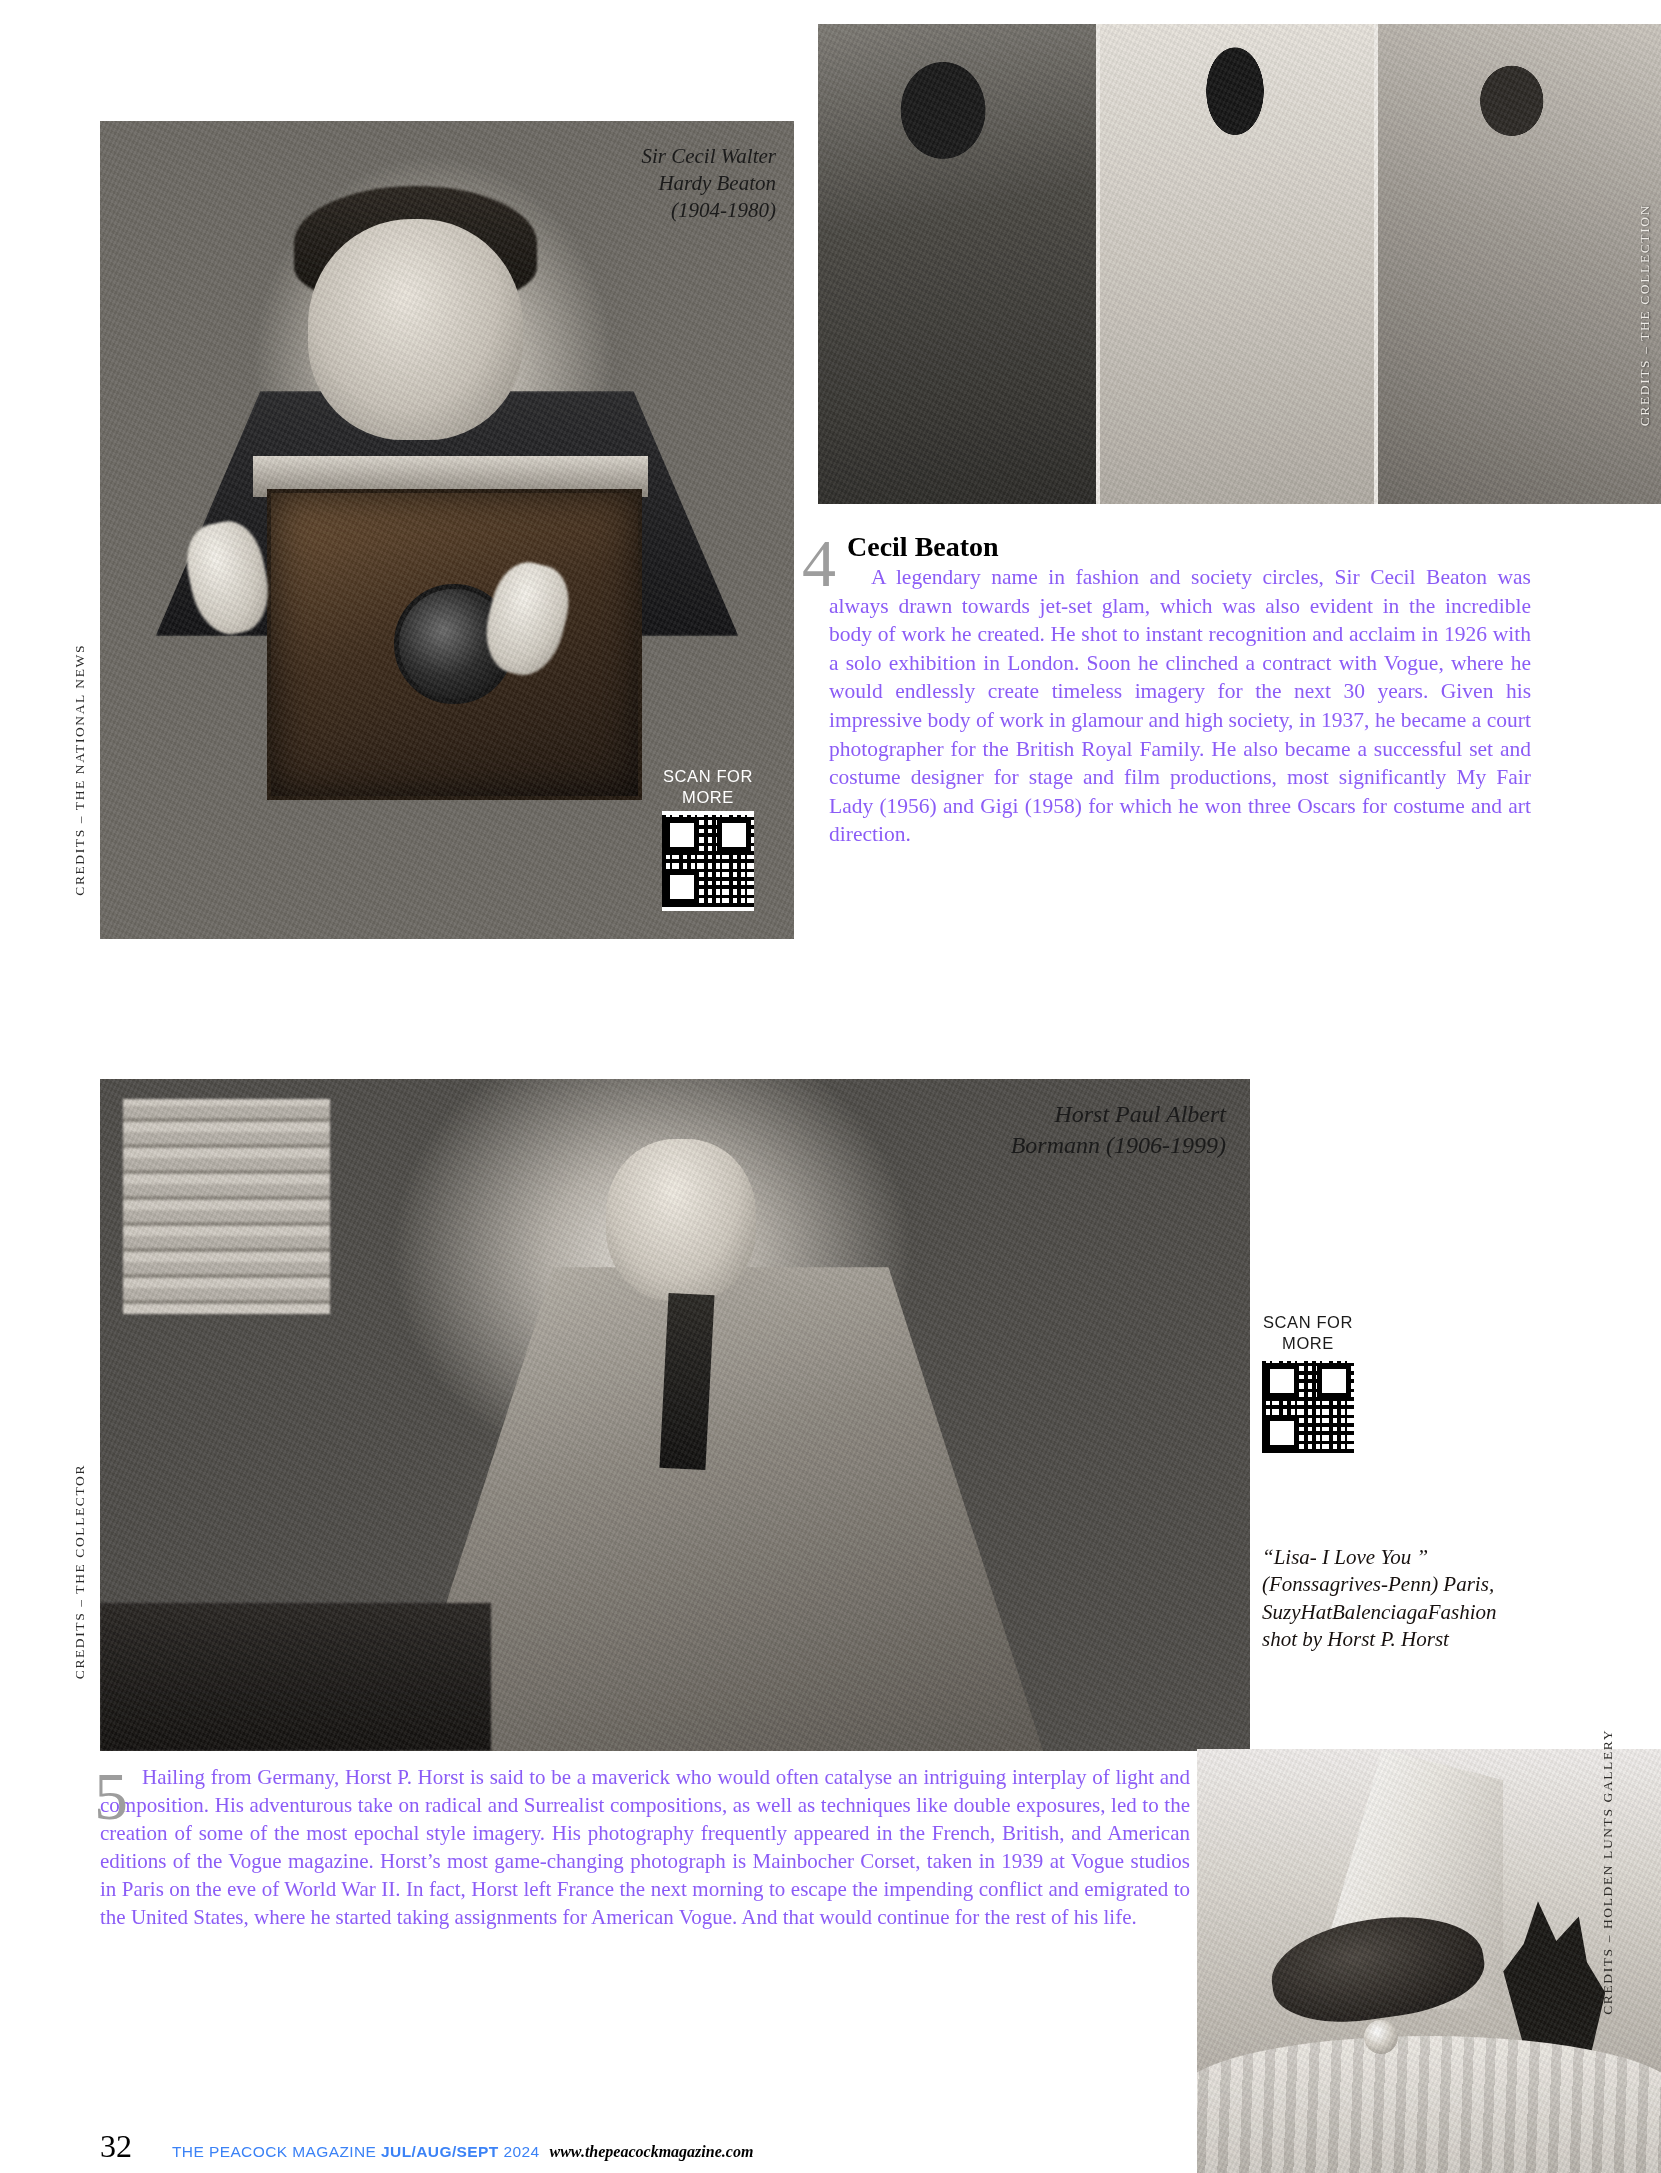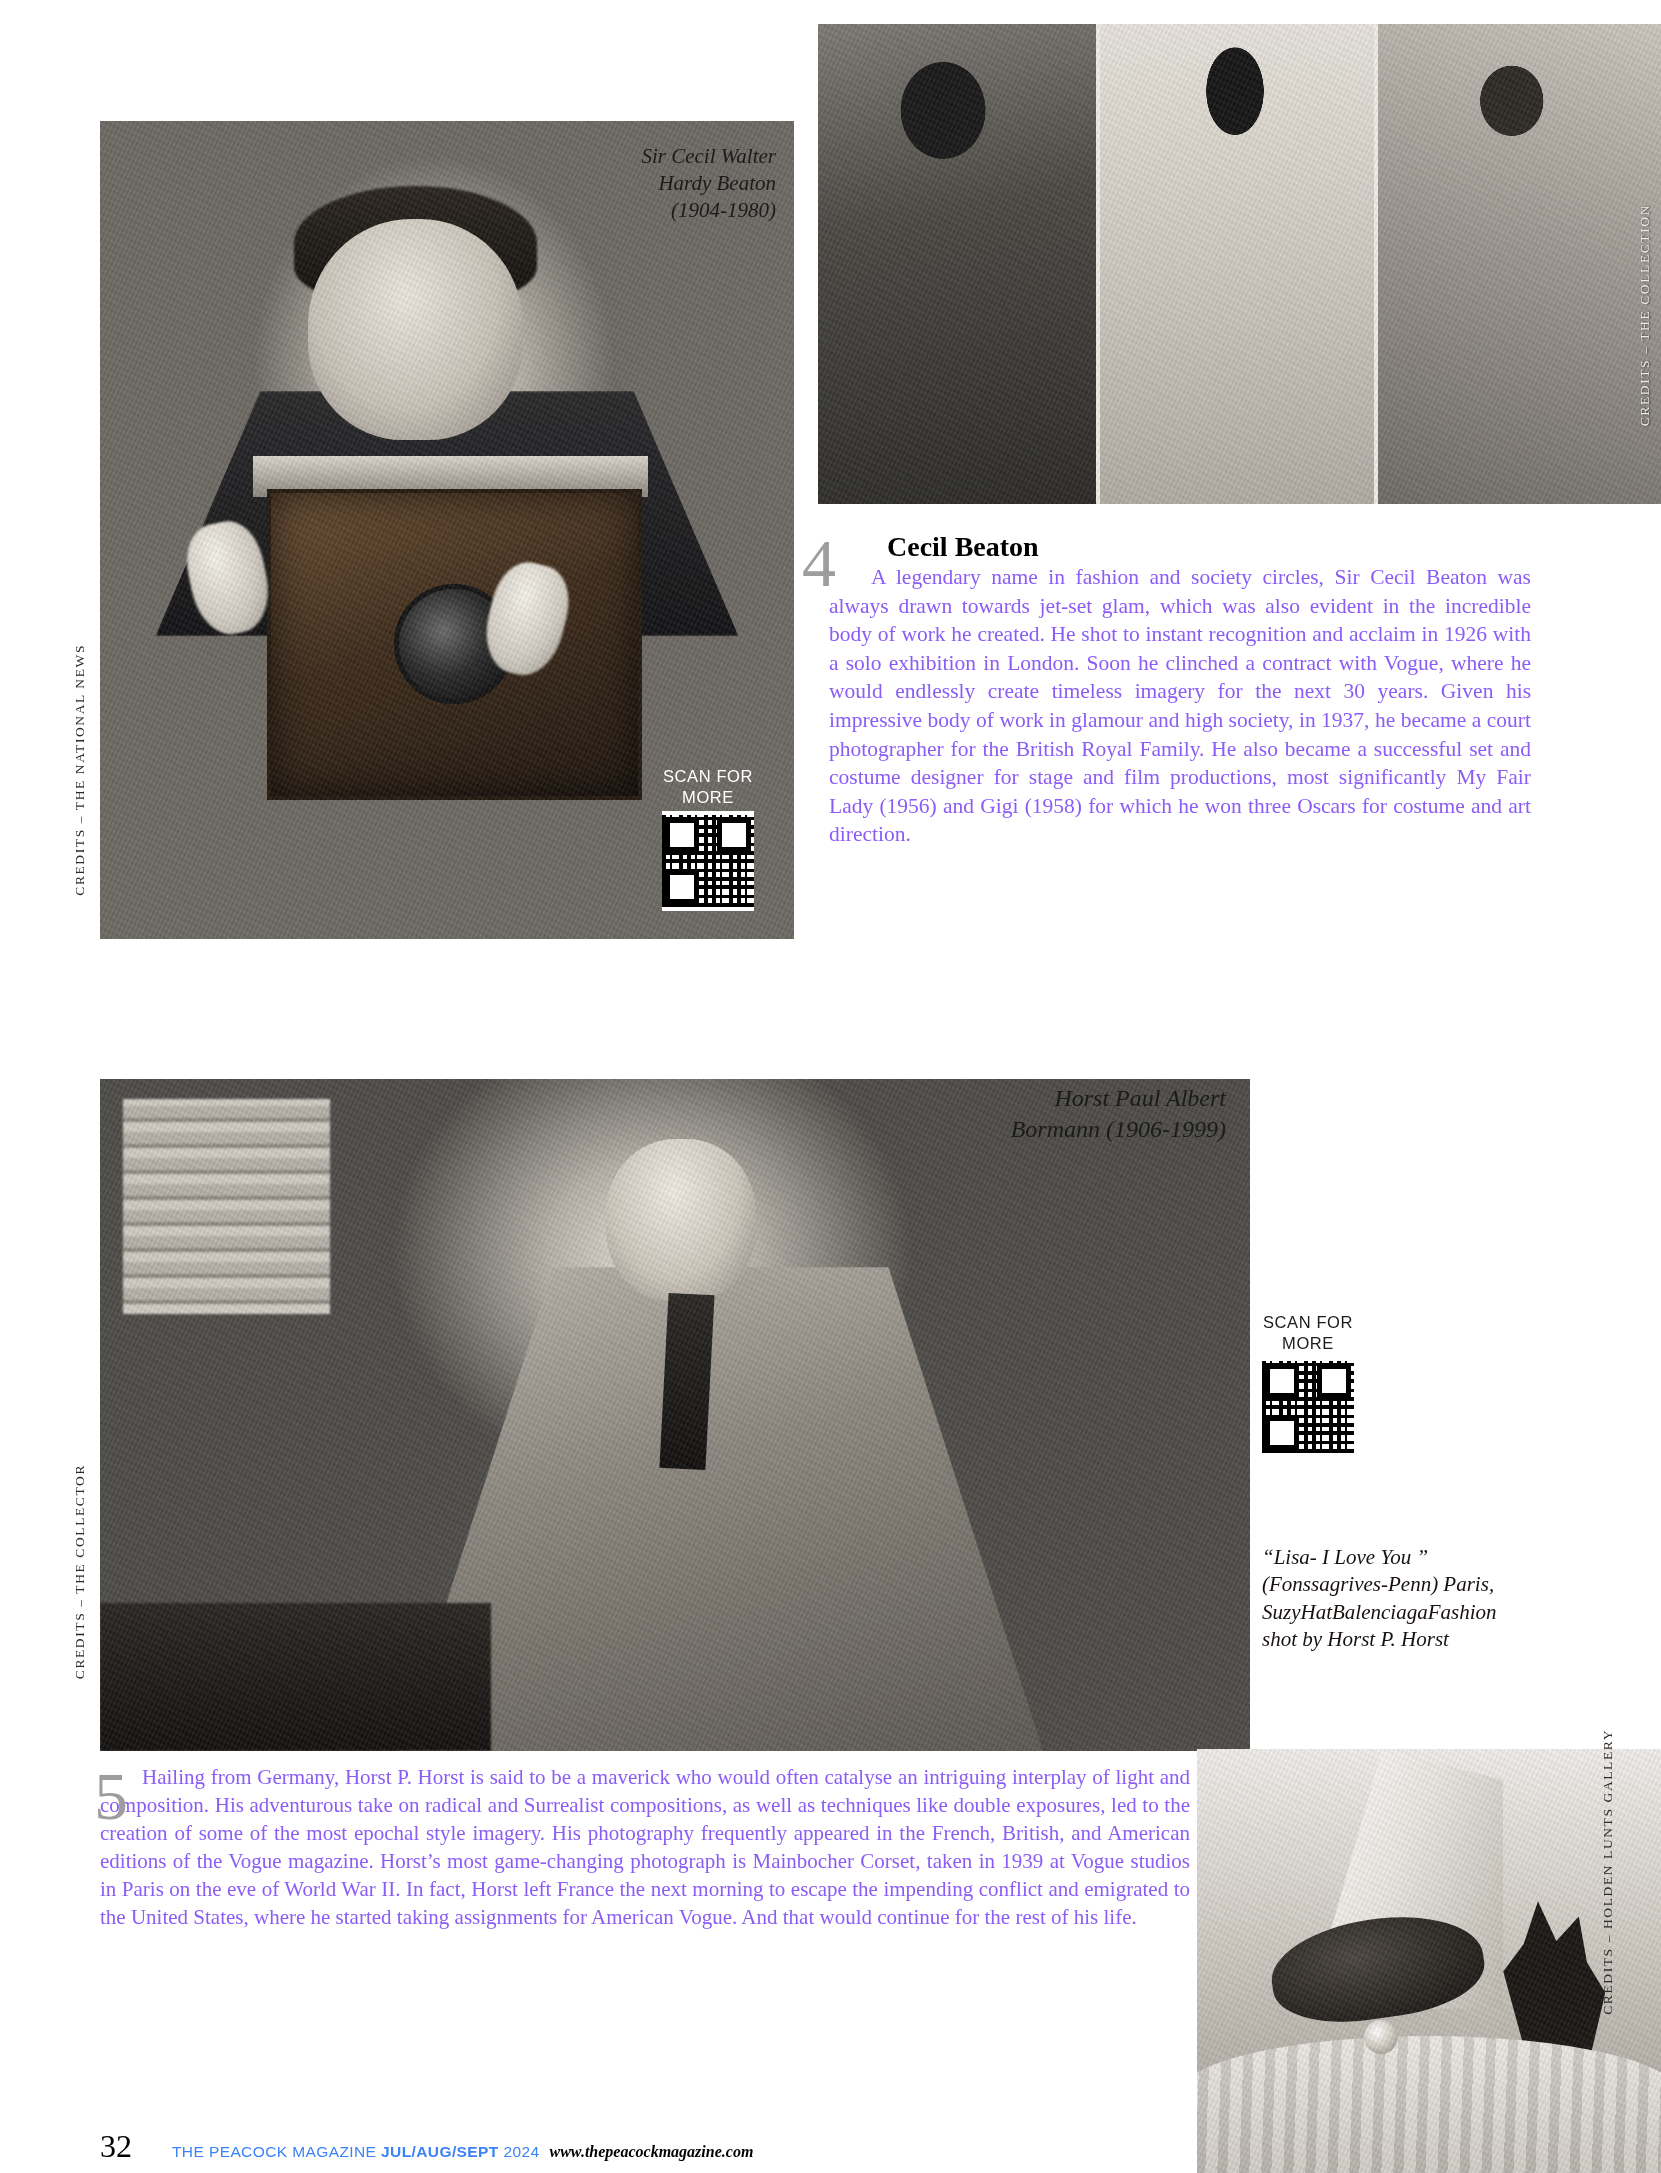--- a/index.html
+++ b/index.html
@@ -186,21 +186,21 @@
     position: absolute;
     font-family: "Liberation Serif", serif;
     font-style: italic;
     color: #1b1b1b;
     line-height: 1.28;
   }
   #caption-beaton-name {
     right: 18px; top: 22px; text-align: right; font-size: 21px;
   }
   #caption-horst-name {
-    right: 24px; top: 4px; text-align: right; font-size: 24px;
+    right: 24px; top: 20px; text-align: right; font-size: 24px;
   }
   #caption-triptych {
     left: 10px; right: 42px; bottom: 10px;
     font-size: 20.5px; color: #f2f0ec;
     text-shadow: 0 1px 2px rgba(0,0,0,.85);
     font-style: italic; line-height: 1.3;
     font-family: "Liberation Serif", serif;
   }
 
   
@@ -276,21 +276,21 @@
     position: absolute;
     font-family: "Liberation Serif", serif;
     color: #9d9d9d;
     line-height: .78;
     font-size: 68px;
     user-select: none;
   }
 
   #article-beaton { left: 829px; top: 509px; width: 702px; }
   #article-beaton .dropnum { left: -27px; top: 4px; }
-  #article-beaton .article-heading { padding-left: 58px; }
+  #article-beaton .article-heading { padding-left: 18px; }
   #article-beaton .article-body { text-indent: 42px; }
 
   #article-horst { left: 100px; top: 1740px; width: 1090px; }
   #article-horst .dropnum { left: -6px; top: 6px; }
   #article-horst .article-heading { padding-left: 36px; }
   #article-horst .article-body { text-indent: 42px; font-size: 21px; }
 
   
   #caption-lisa {
     position: absolute;

